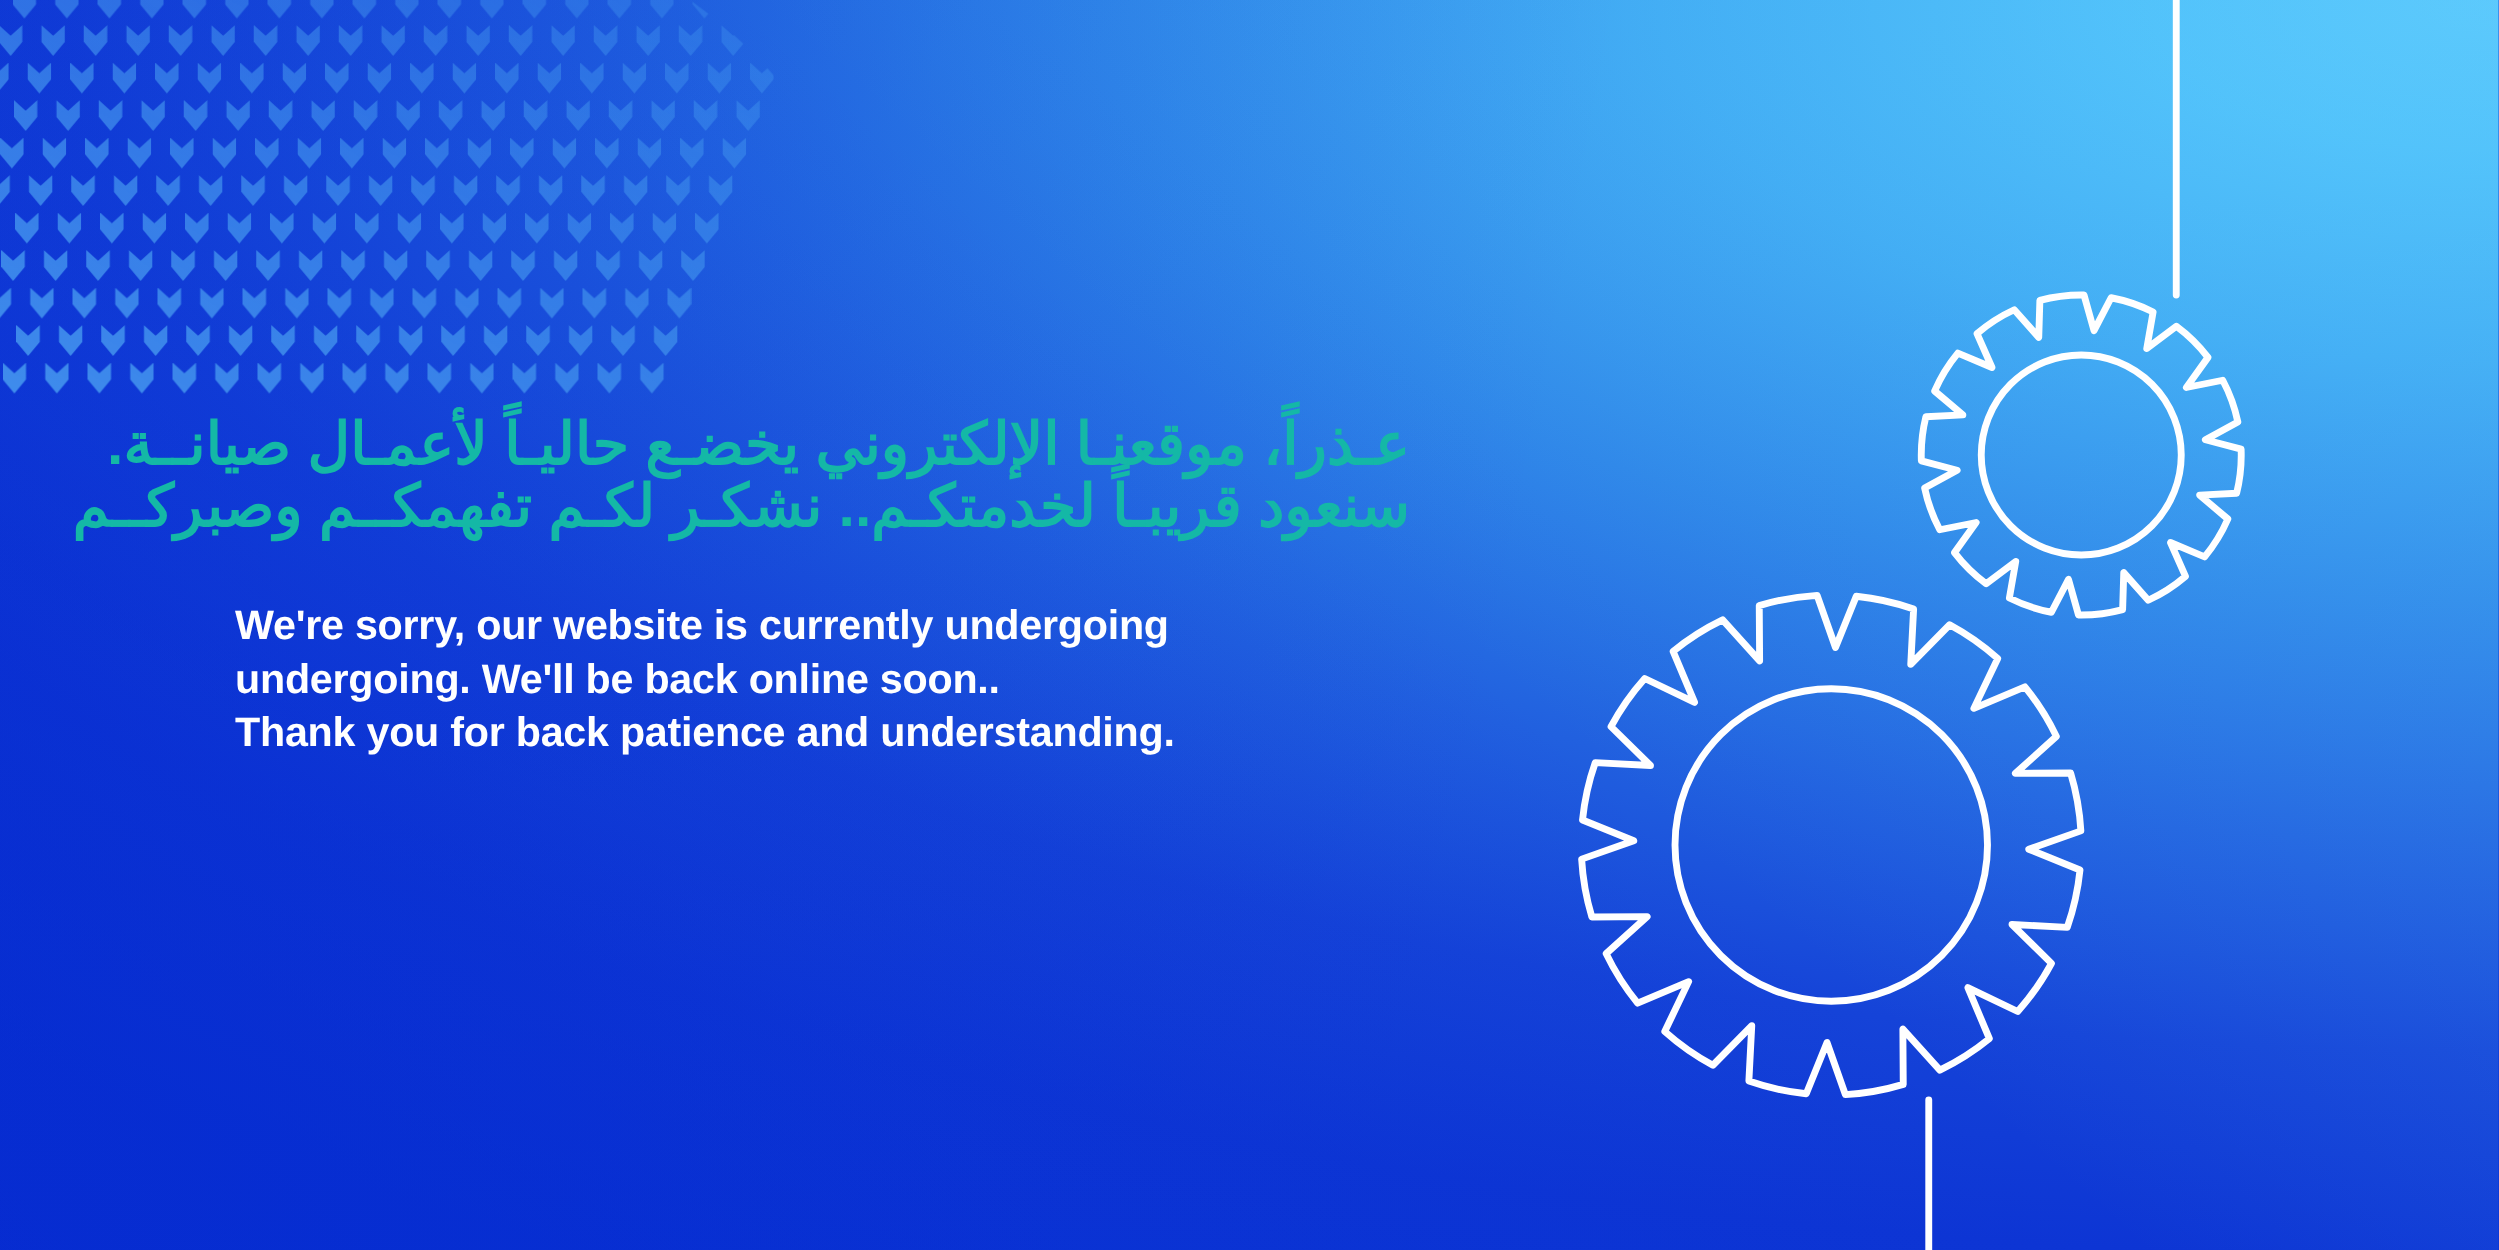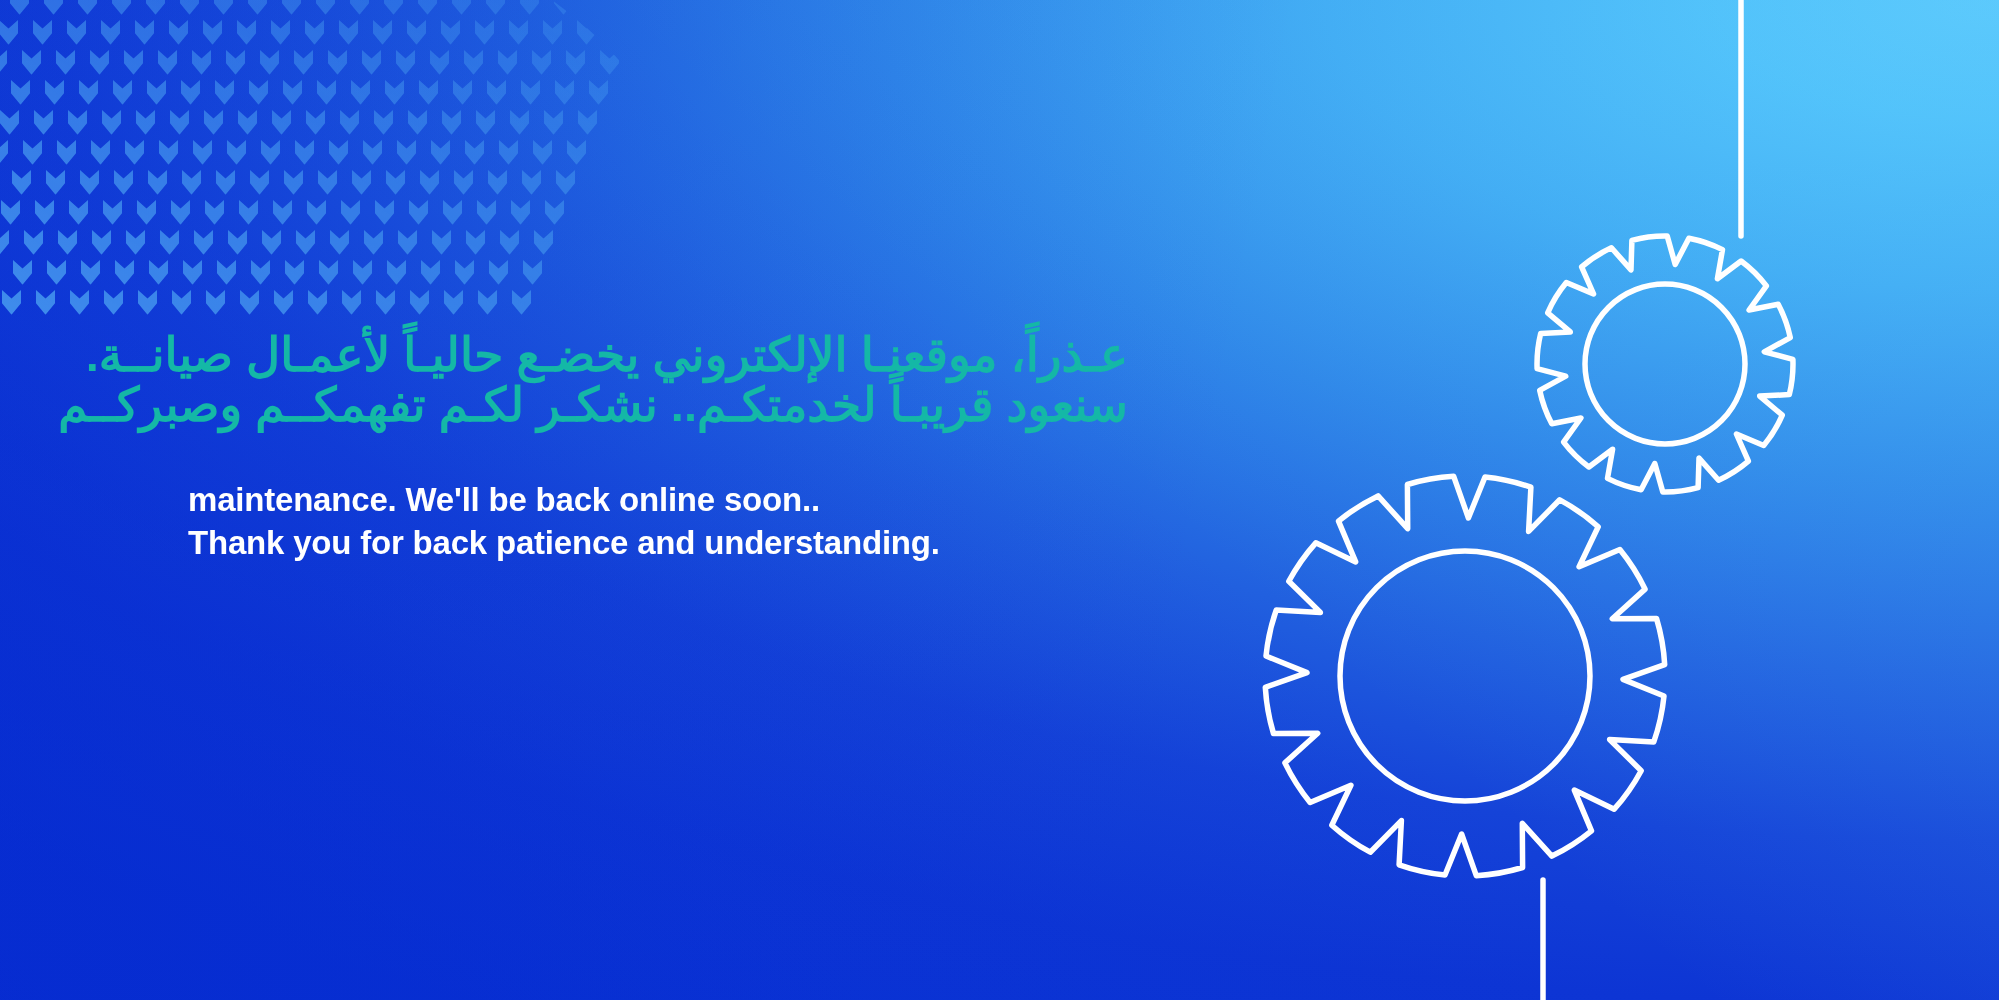--- a/index.html
+++ b/index.html
@@ -392,19 +392,20 @@
   </svg>
 
   <div class="copy">
 
     <div class="ar-block">
       <div class="ar-line">عـذراً، موقعنـا الإلكتروني يخضـع حاليـاً لأعمـال صيانــة.</div>
       <div class="ar-line">سنعود قريبـاً لخدمتكـم.. نشكـر لكـم تفهمكــم وصبركــم</div>
     </div>
 
     <div class="en-block">
-      <div class="en-line">maintenance. We'll be back online soon..</div>
+      <div class="en-line">We're sorry, our website is currently undergoing</div>
+      <div class="en-line">undergoing. We'll be back online soon..</div>
       <div class="en-line">Thank you for back patience and understanding.</div>
     </div>
 
   </div>
 
 </div>
 
 </body></html>

